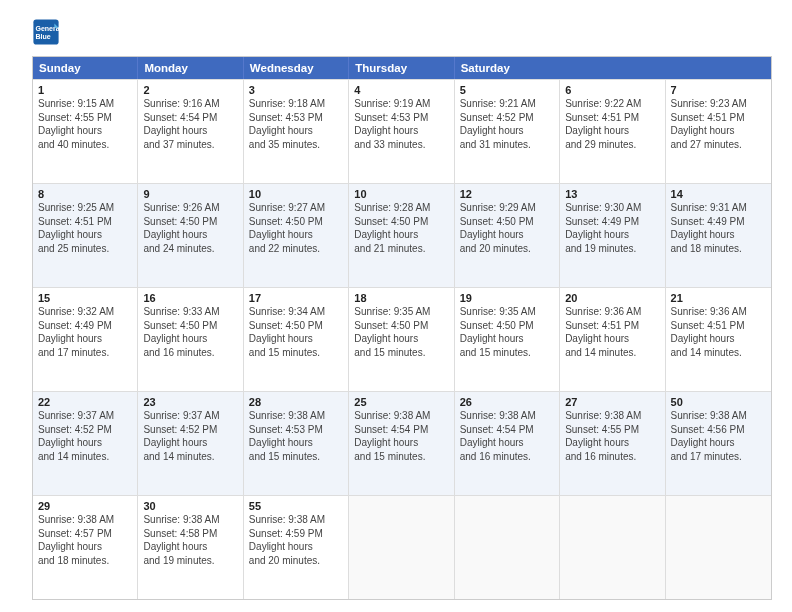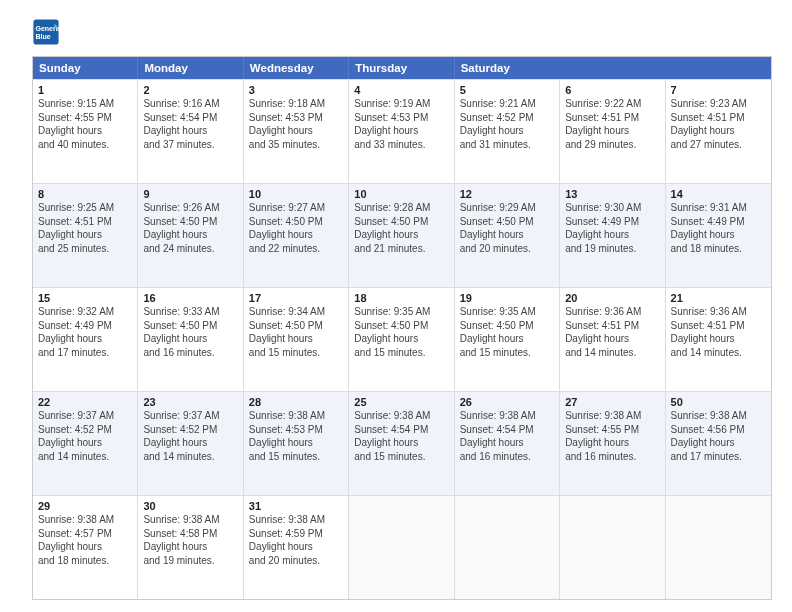--- a/index.html
+++ b/index.html
@@ -162,21 +162,21 @@
           <div class="cal-cell"><span class="day-num">23</span><span class="info">Sunrise: 9:37 AM<br>Sunset: 4:52 PM<br>Daylight hours<br>and 14 minutes.</span></div>
           <div class="cal-cell"><span class="day-num">28</span><span class="info">Sunrise: 9:38 AM<br>Sunset: 4:53 PM<br>Daylight hours<br>and 15 minutes.</span></div>
           <div class="cal-cell"><span class="day-num">25</span><span class="info">Sunrise: 9:38 AM<br>Sunset: 4:54 PM<br>Daylight hours<br>and 15 minutes.</span></div>
           <div class="cal-cell"><span class="day-num">26</span><span class="info">Sunrise: 9:38 AM<br>Sunset: 4:54 PM<br>Daylight hours<br>and 16 minutes.</span></div>
           <div class="cal-cell"><span class="day-num">27</span><span class="info">Sunrise: 9:38 AM<br>Sunset: 4:55 PM<br>Daylight hours<br>and 16 minutes.</span></div>
           <div class="cal-cell"><span class="day-num">50</span><span class="info">Sunrise: 9:38 AM<br>Sunset: 4:56 PM<br>Daylight hours<br>and 17 minutes.</span></div>
         </div>
         <div class="cal-row">
           <div class="cal-cell"><span class="day-num">29</span><span class="info">Sunrise: 9:38 AM<br>Sunset: 4:57 PM<br>Daylight hours<br>and 18 minutes.</span></div>
           <div class="cal-cell"><span class="day-num">30</span><span class="info">Sunrise: 9:38 AM<br>Sunset: 4:58 PM<br>Daylight hours<br>and 19 minutes.</span></div>
-          <div class="cal-cell"><span class="day-num">31</span><span class="info">Sunrise: 9:38 AM<br>Sunset: 4:59 PM<br>Daylight hours<br>and 20 minutes.</span></div>
+          <div class="cal-cell"><span class="day-num">55</span><span class="info">Sunrise: 9:38 AM<br>Sunset: 4:59 PM<br>Daylight hours<br>and 20 minutes.</span></div>
           <div class="cal-cell empty"></div>
           <div class="cal-cell empty"></div>
           <div class="cal-cell empty"></div>
           <div class="cal-cell empty"></div>
         </div>
       </div>
   </div>
 </div>
 
 </body></html>

